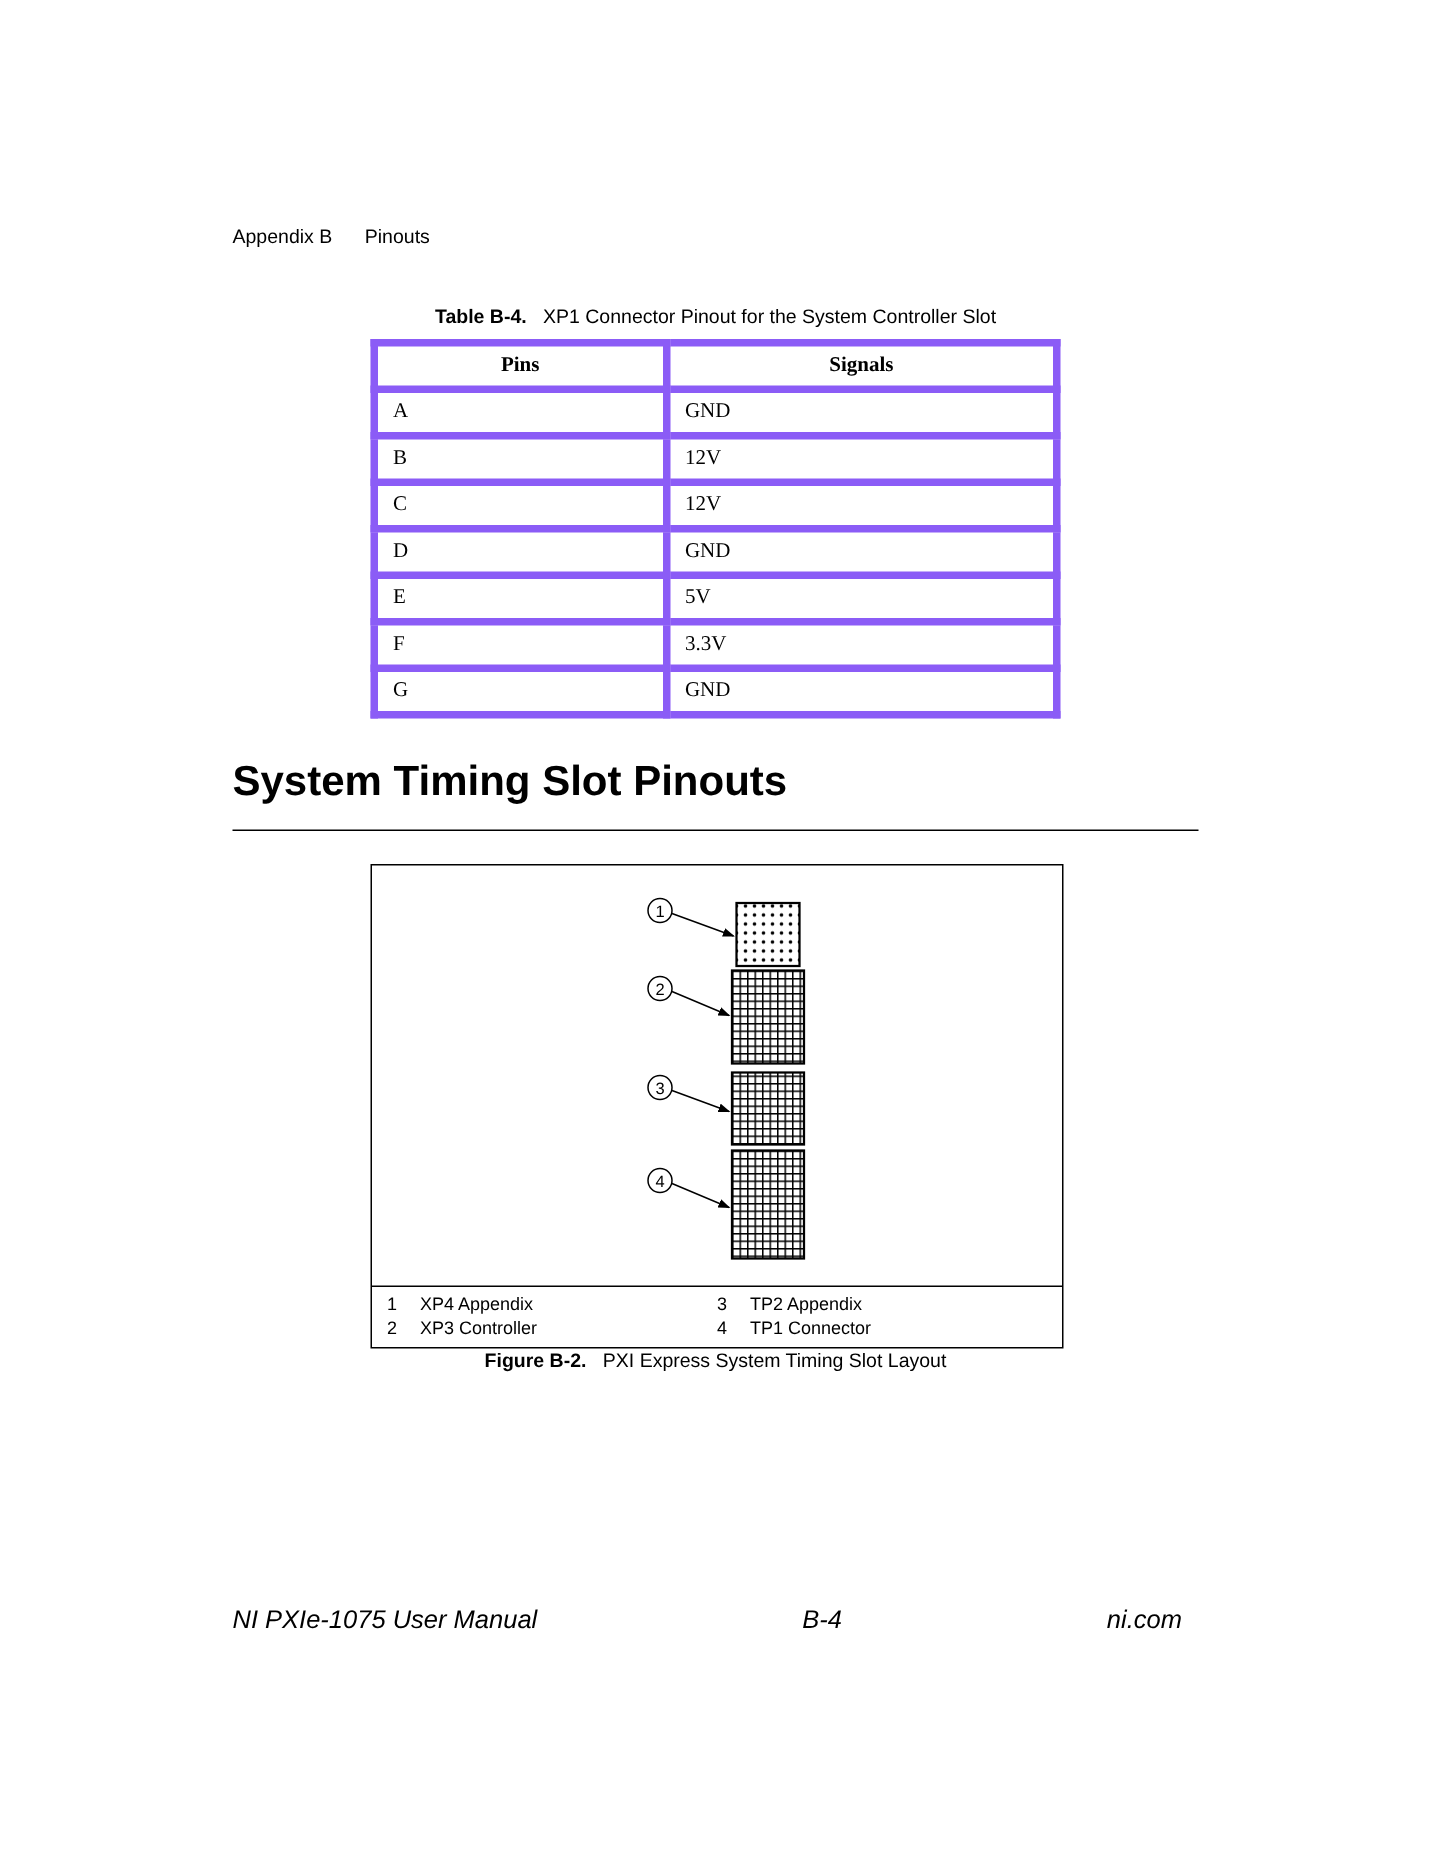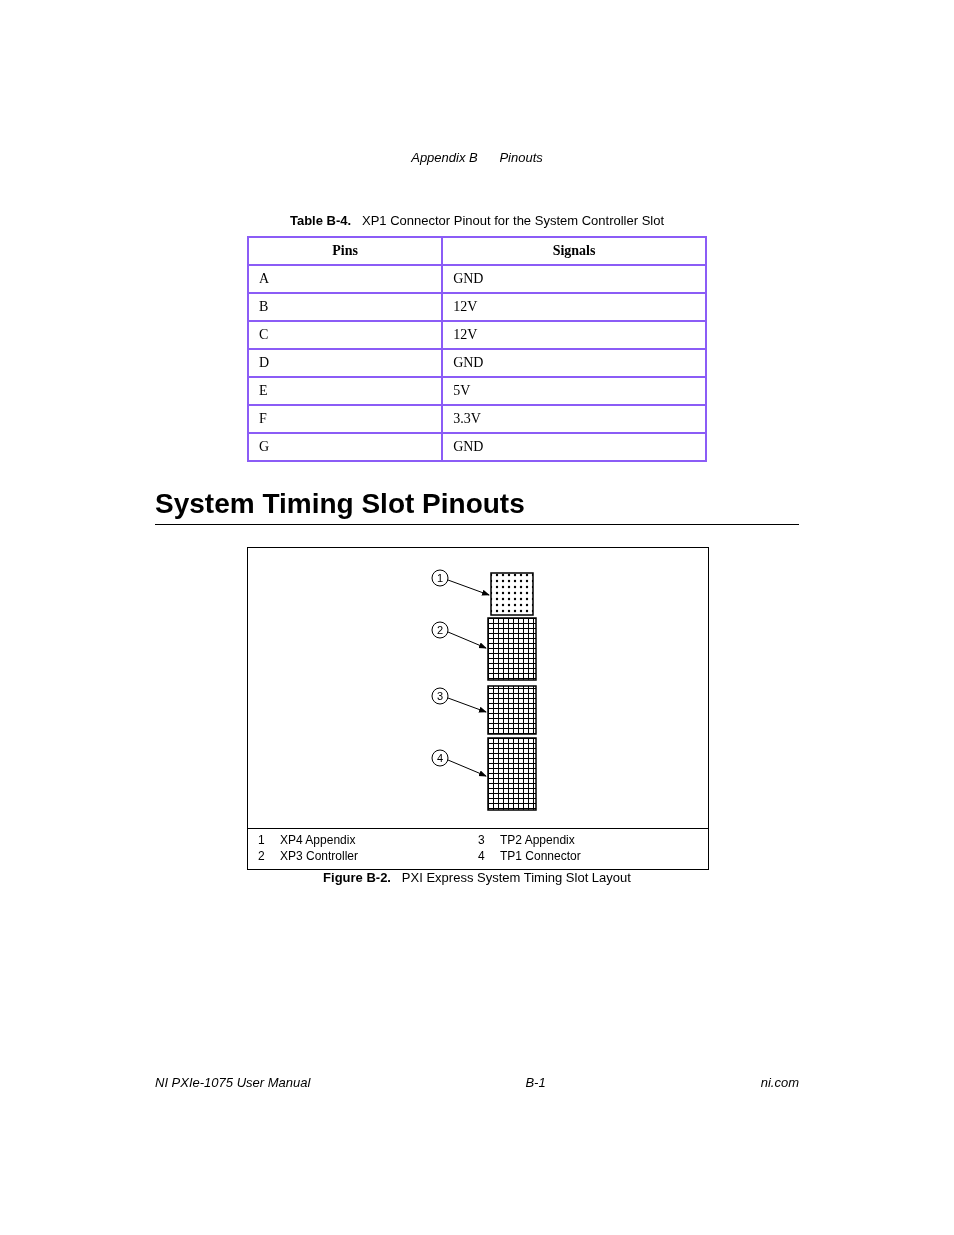--- a/index.html
+++ b/index.html
@@ -9,58 +9,56 @@
     font-family: "Times New Roman", Times, serif;
     color: #000;
     width: 954px;
     height: 1235px;
     position: relative;
   }
   .page {
     padding: 150px 155px 0 155px;
   }
   .header {
-    font-style: italic;
     font-size: 13px;
     font-family: Arial, Helvetica, sans-serif;
-    margin-bottom: 48px;
-    text-align: center;
+    margin-bottom: 38px;
   }
   .header .hd-left { font-weight: normal; }
   .table-caption {
     text-align: center;
     font-family: Arial, Helvetica, sans-serif;
     font-size: 13px;
     margin-bottom: 8px;
     margin-top: 28px;
   }
   .table-caption b { font-weight: bold; }
   table.pin-table {
     border-collapse: collapse;
     margin: 0 auto;
     width: 460px;
     font-family: "Times New Roman", Times, serif;
     font-size: 14px;
   }
   table.pin-table th, table.pin-table td {
-    border: 2px solid #8b5cf6;
+    border: 5px solid #8b5cf6;
     padding: 5px 10px;
     text-align: left;
   }
   table.pin-table th {
     font-weight: bold;
     text-align: center;
     font-size: 14px;
   }
   .section-title {
     font-family: Arial, Helvetica, sans-serif;
     font-weight: bold;
     font-size: 28px;
     margin-top: 26px;
-    margin-bottom: 4px;
+    margin-bottom: 16px;
   }
   .section-rule {
     border: none;
     border-top: 1.5px solid #000;
     margin: 0 0 22px 0;
   }
   .figure-wrap {
     width: 460px;
     margin: 0 auto;
   }
@@ -90,25 +88,25 @@
   .figure-caption {
     text-align: center;
     font-family: Arial, Helvetica, sans-serif;
     font-size: 13px;
   }
   .figure-caption b { font-weight: bold; }
   .footer {
     position: absolute;
     bottom: 145px;
     left: 155px;
-    right: 155px;
+    right: 166px;
     display: flex;
     justify-content: space-between;
     font-family: Arial, Helvetica, sans-serif;
-    font-size: 13px;
+    font-size: 17px;
     font-style: italic;
   }
   svg text.callout {
     font-family: Arial, Helvetica, sans-serif;
     font-size: 11px;
   }
 </style>
 </head>
 <body>
 
@@ -240,15 +238,15 @@
     <div class="figure-caption">
       <b>Figure B-2.</b>
       <span> &nbsp;</span>
       <span>PXI Express System Timing Slot Layout</span>
     </div>
   </div>
 </div>
 
 <div class="footer">
   <span>NI PXIe-1075 User Manual</span>
-  <span>B-1</span>
+  <span>B-4</span>
   <span>ni.com</span>
 </div>
 
 </body></html>

